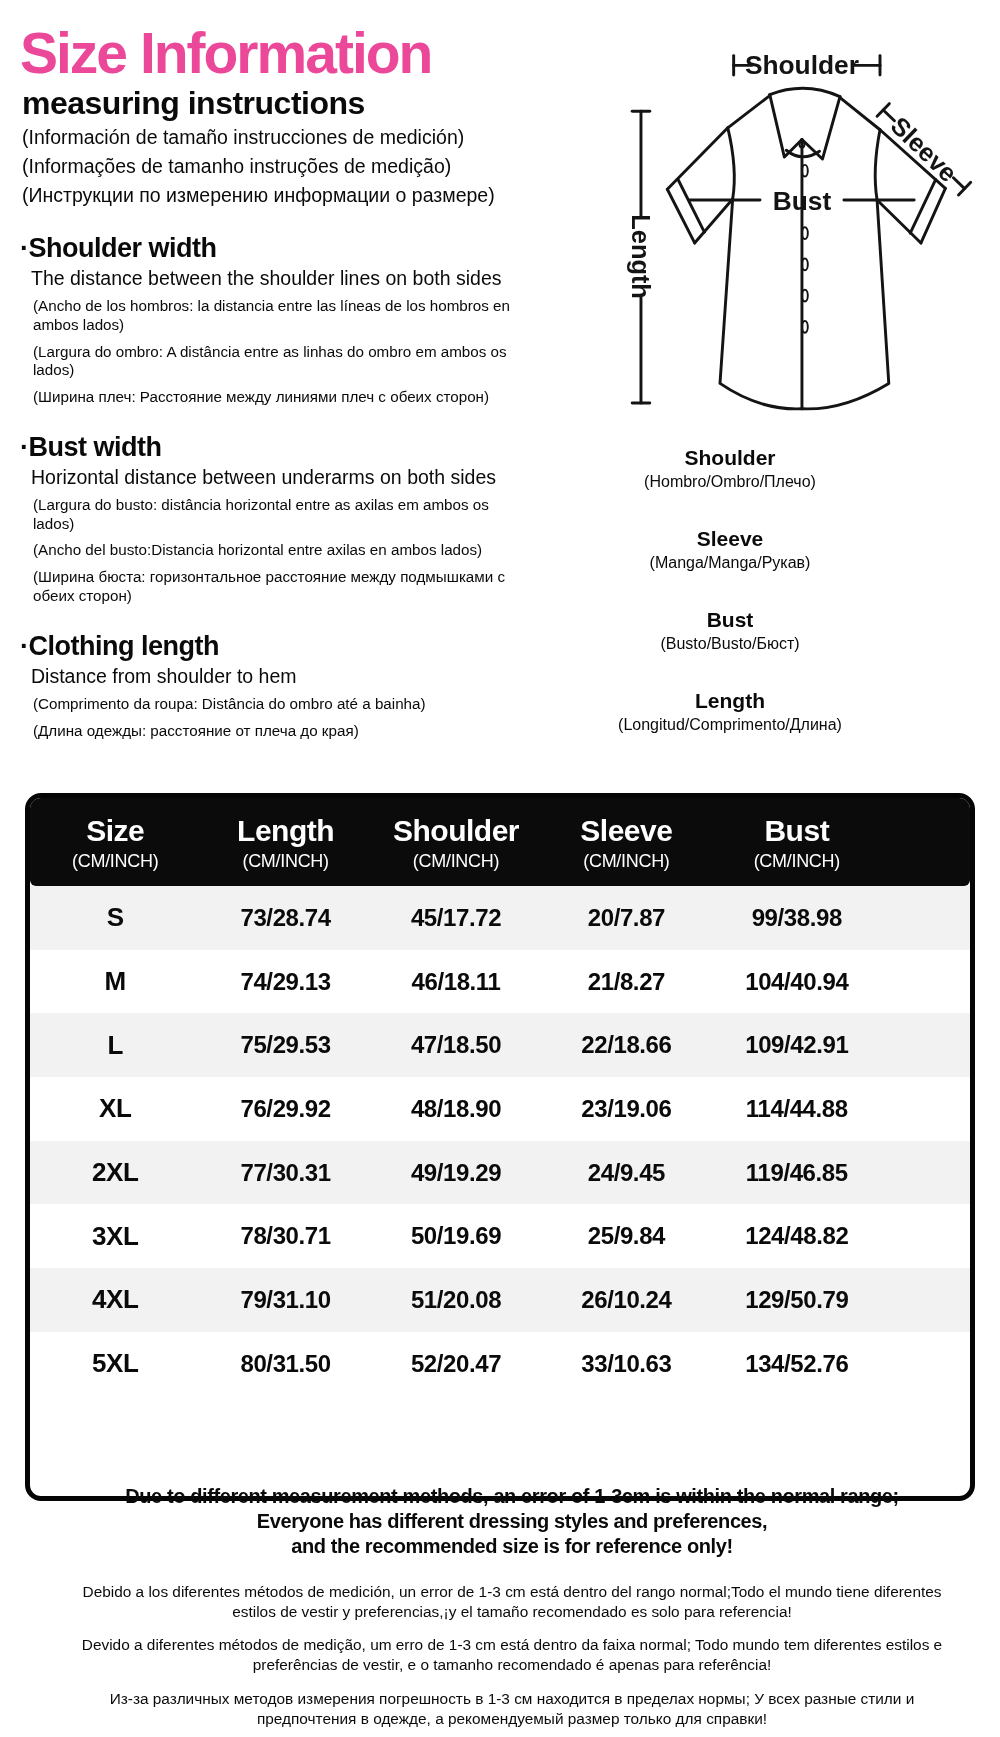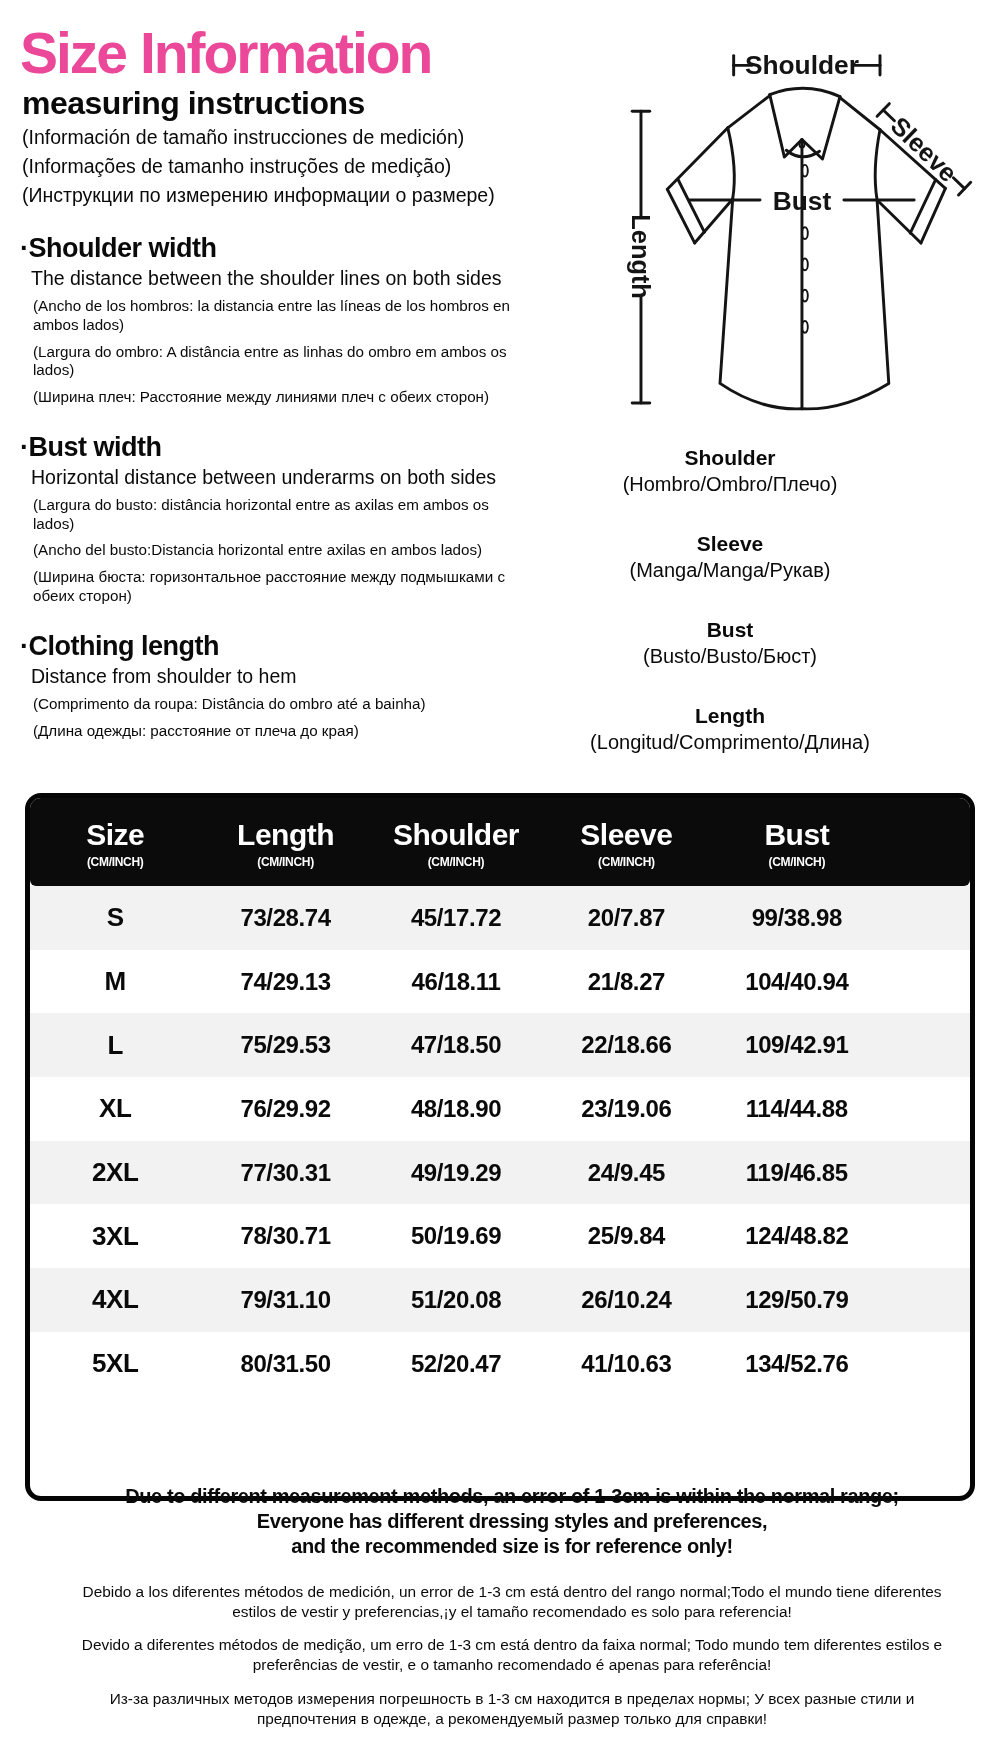--- a/index.html
+++ b/index.html
@@ -19,34 +19,34 @@
   .measure-section{margin-top:27px;}
   .section-title{margin:0 0 0 0;font-size:27px;font-weight:900;letter-spacing:-0.5px;line-height:1.1;}
   .section-desc{margin:3px 0 0 11px;font-size:19.5px;line-height:1.15;}
   .section-trans{margin:8px 0 0 13px;font-size:15.2px;line-height:1.22;max-width:502px;}
   
   .right-col{position:absolute;left:540px;top:40px;width:440px;}
   .shirt-svg{display:block;width:440px;height:400px;}
   .legend{width:380px;margin:6px 0 0 0;text-align:center;}
   .legend-group{margin-bottom:36px;}
   .legend-term{font-size:21px;font-weight:bold;margin:0 0 3px 0;}
-  .legend-translation{font-size:20px;margin:0;}
+  .legend-translation{font-size:16px;margin:0;}
   
   .size-table{
     position:absolute;left:25px;top:793px;width:950px;height:708px;box-sizing:border-box;
     border:5px solid #050505;border-radius:16px;overflow:hidden;background:#ffffff;
   }
   .thead{
     display:grid;grid-template-columns:repeat(5,1fr);padding:13px 88px 11px 0;
     background:#0b0b0b;color:#ffffff;border-radius:6px;height:88px;box-sizing:border-box;
     align-items:center;
   }
   .hcell{text-align:center;}
   .hlabel{font-size:30px;font-weight:900;letter-spacing:-0.5px;line-height:1.1;}
-  .hunit{font-size:12px;font-weight:bold;margin-top:4px;letter-spacing:-0.3px;}
+  .hunit{font-size:18px;font-weight:normal;margin-top:4px;letter-spacing:-0.3px;}
   .tbody{display:block;}
   .trow{
     display:grid;grid-template-columns:repeat(5,1fr);padding-right:88px;height:63.7px;
     align-items:center;
   }
   .trow.odd{background:#f2f2f2;}
   .trow.even{background:#ffffff;}
   .tcell{text-align:center;font-size:24px;font-weight:bold;letter-spacing:-0.4px;}
   .tcell.size-cell{font-size:26px;font-weight:900;}
   
@@ -251,21 +251,21 @@
           <div class="tcell size-cell">4XL</div>
           <div class="tcell">79/31.10</div>
           <div class="tcell">51/20.08</div>
           <div class="tcell">26/10.24</div>
           <div class="tcell">129/50.79</div>
         </div>
         <div class="trow even">
           <div class="tcell size-cell">5XL</div>
           <div class="tcell">80/31.50</div>
           <div class="tcell">52/20.47</div>
-          <div class="tcell">41/10.63</div>
+          <div class="tcell">33/10.63</div>
           <div class="tcell">134/52.76</div>
         </div>
       </div>
   </div>
 
   <div class="footer">
     <p class="notice-line">Due to different measurement methods, an error of 1-3cm is within the normal range;</p>
     <p class="notice-line">Everyone has different dressing styles and preferences,</p>
     <p class="notice-line">and the recommended size is for reference only!</p>
     <p class="notice-trans first">Debido a los diferentes métodos de medición, un error de 1-3 cm está dentro del rango normal;Todo el mundo tiene diferentes estilos de vestir y preferencias,¡y el tamaño recomendado es solo para referencia!</p>

